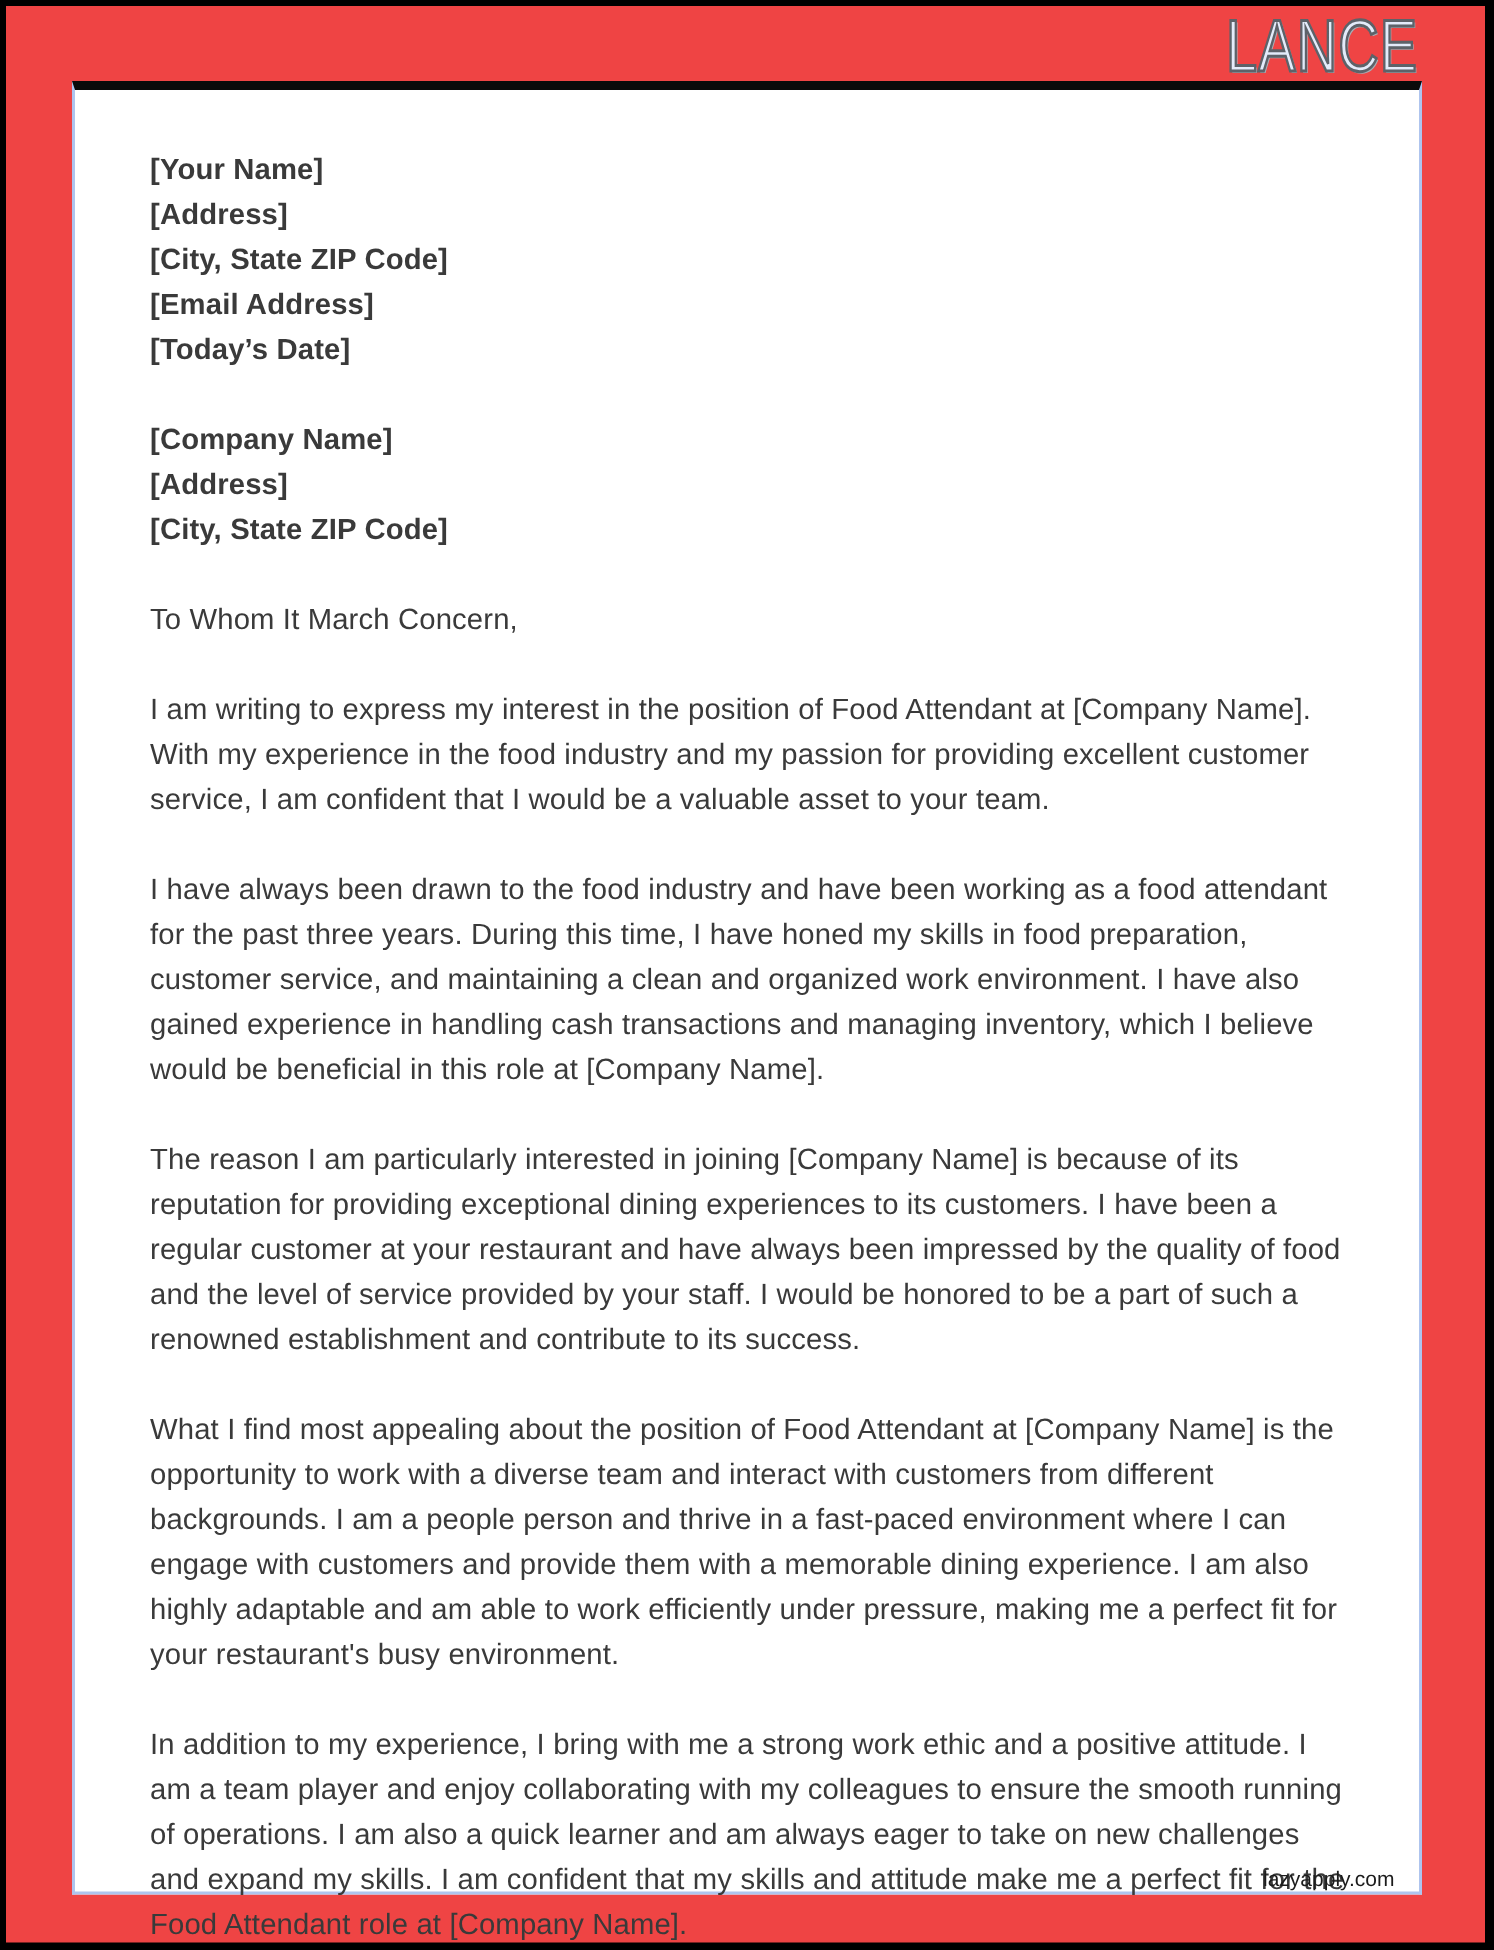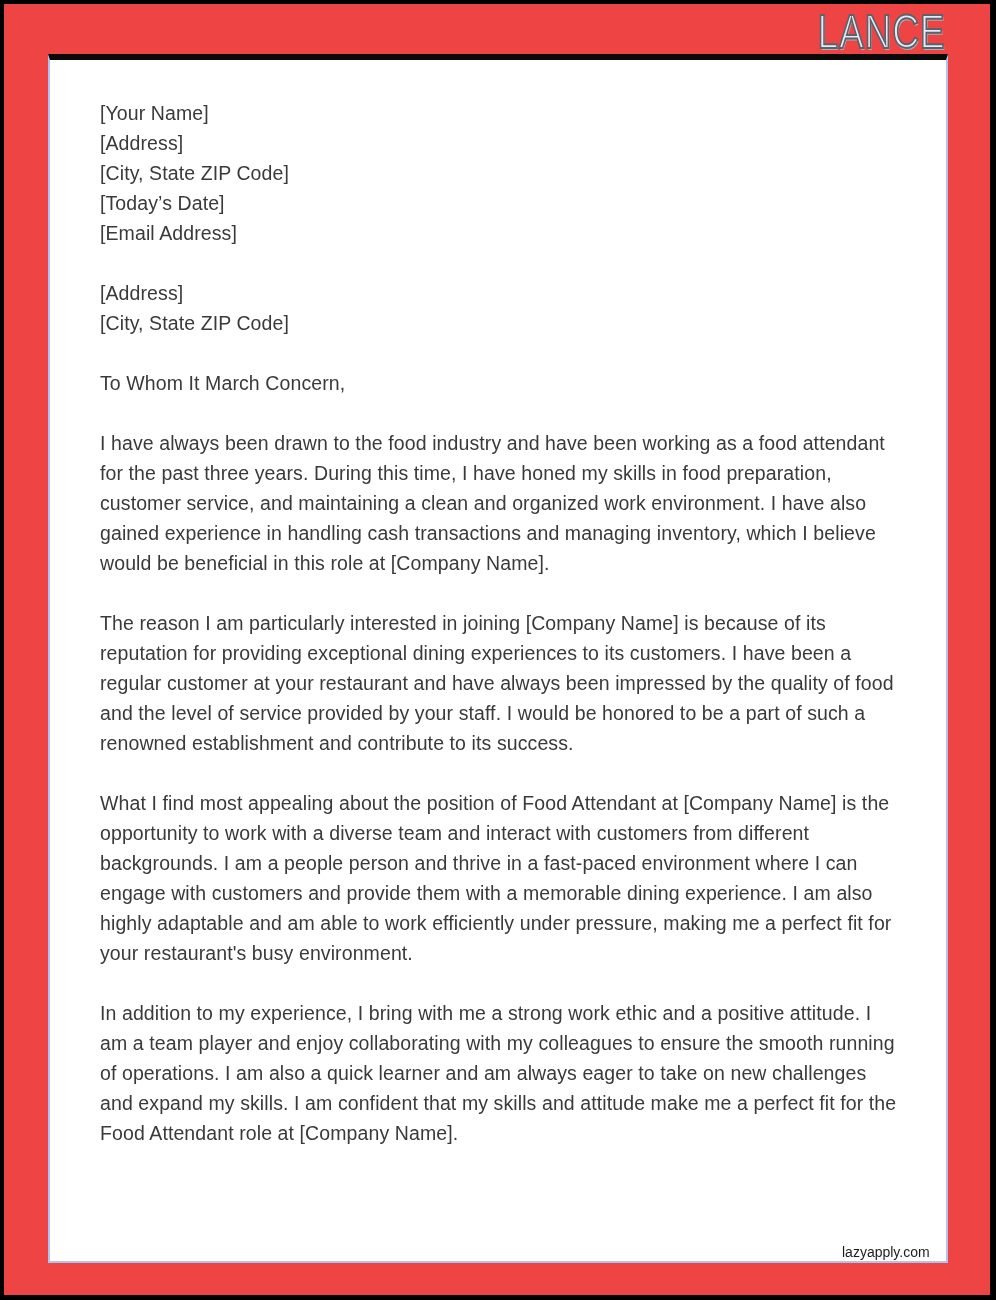--- a/index.html
+++ b/index.html
@@ -58,21 +58,21 @@
     position: absolute;
     left: 100px;
     top: 98px;
     width: 798px;
     z-index: 2;
     color: #3a3a3a;
     font-size: 19.5px;
     line-height: 30px;
     letter-spacing: 0.1px;
   }
-  .block { margin: 0 0 30px 0; }
+  .block { margin: 0 0 30px 0; font-weight: bold; }
   .block .line { white-space: nowrap; }
   .salutation { margin: 0 0 30px 0; }
   .paras p { margin: 0 0 30px 0; }
   .paras p:last-child { margin-bottom: 0; }
 
   .watermark {
     position: absolute;
     left: 842px;
     top: 1244px;
     z-index: 5;
@@ -90,32 +90,34 @@
   <div class="brand">LANCE</div>
 
   <div class="page"></div>
 
   <div class="letter">
 
     <div class="block">
         <div class="line">[Your Name]</div>
         <div class="line">[Address]</div>
         <div class="line">[City, State ZIP Code]</div>
+        <div class="line">[Email Address]</div>
         <div class="line">[Today’s Date]</div>
-        <div class="line">[Email Address]</div>
       </div>
 
     <div class="block">
+        <div class="line">[Company Name]</div>
         <div class="line">[Address]</div>
         <div class="line">[City, State ZIP Code]</div>
       </div>
 
     <div class="salutation">To Whom It March Concern,</div>
 
     <div class="paras">
+        <p>I am writing to express my interest in the position of Food Attendant at [Company Name]. With my experience in the food industry and my passion for providing excellent customer service, I am confident that I would be a valuable asset to your team.</p>
         <p>I have always been drawn to the food industry and have been working as a food attendant for the past three years. During this time, I have honed my skills in food preparation, customer service, and maintaining a clean and organized work environment. I have also gained experience in handling cash transactions and managing inventory, which I believe would be beneficial in this role at [Company Name].</p>
         <p>The reason I am particularly interested in joining [Company Name] is because of its reputation for providing exceptional dining experiences to its customers. I have been a regular customer at your restaurant and have always been impressed by the quality of food and the level of service provided by your staff. I would be honored to be a part of such a renowned establishment and contribute to its success.</p>
         <p>What I find most appealing about the position of Food Attendant at [Company Name] is the opportunity to work with a diverse team and interact with customers from different backgrounds. I am a people person and thrive in a fast-paced environment where I can engage with customers and provide them with a memorable dining experience. I am also highly adaptable and am able to work efficiently under pressure, making me a perfect fit for your restaurant's busy environment.</p>
         <p>In addition to my experience, I bring with me a strong work ethic and a positive attitude. I am a team player and enjoy collaborating with my colleagues to ensure the smooth running of operations. I am also a quick learner and am always eager to take on new challenges and expand my skills. I am confident that my skills and attitude make me a perfect fit for the Food Attendant role at [Company Name].</p>
       </div>
 
   </div>
 
   <div class="watermark">lazyapply.com</div>
 

